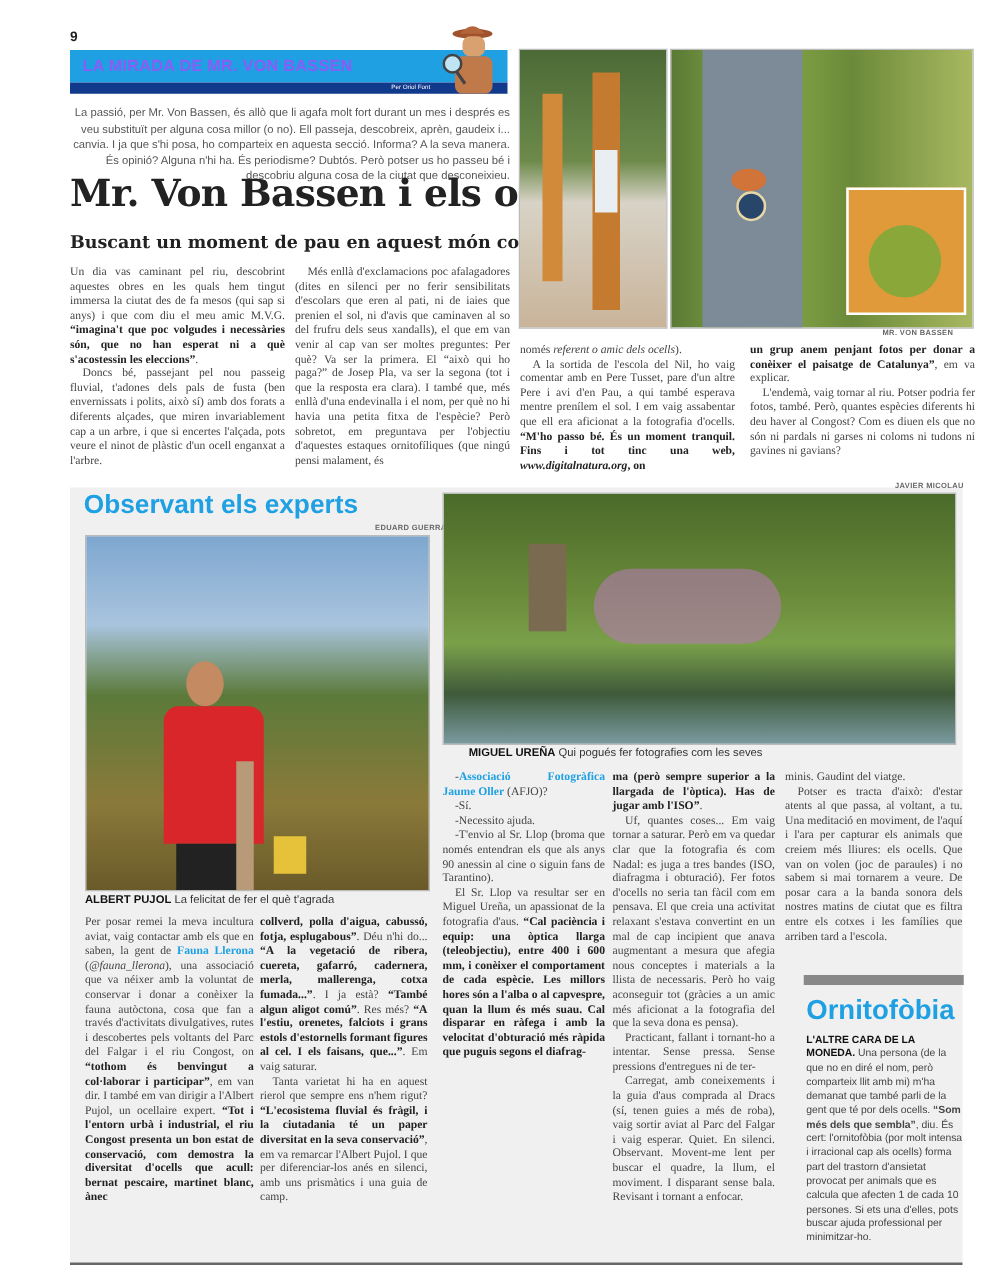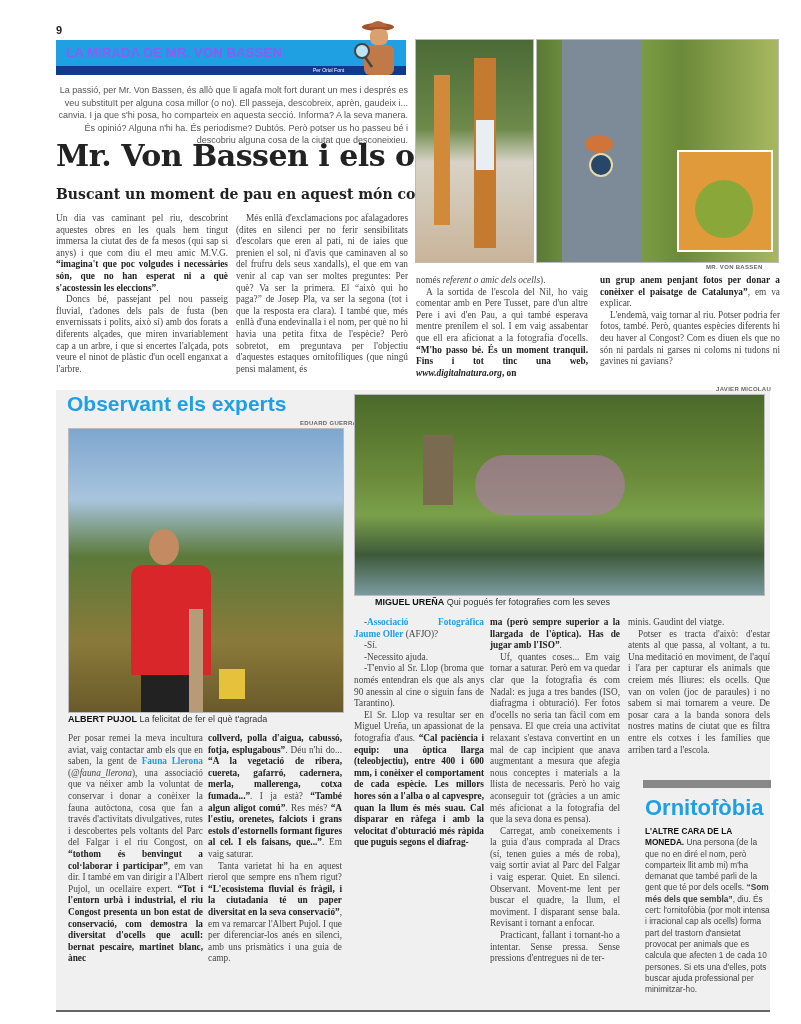--- a/index.html
+++ b/index.html
@@ -129,22 +129,22 @@
 <div class="abs bc" style="left:354px;top:617px;width:130px;">
   <p><span>-</span><span class="link">Associació Fotogràfica Jaume Oller</span><span> (AFJO)?</span></p>
   <p>-Sí.</p>
   <p>-Necessito ajuda.</p>
   <p>-T'envio al Sr. Llop (broma que només entendran els que als anys 90 anessin al cine o siguin fans de Tarantino).</p>
   <p><span>El Sr. Llop va resultar ser en Miguel Ureña, un apassionat de la fotografia d'aus. </span><b>“Cal paciència i equip: una òptica llarga (teleobjectiu), entre 400 i 600 mm, i conèixer el comportament de cada espècie. Les millors hores són a l'alba o al capvespre, quan la llum és més suau. Cal disparar en ràfega i amb la velocitat d'obturació més ràpida que puguis segons el diafrag-</b></p>
 </div>
 <div class="abs bc" style="left:490px;top:617px;width:130px;">
   <p class="noind"><b>ma (però sempre superior a la llargada de l'òptica). Has de jugar amb l'ISO”</b><span>.</span></p>
   <p>Uf, quantes coses... Em vaig tornar a saturar. Però em va quedar clar que la fotografia és com Nadal: es juga a tres bandes (ISO, diafragma i obturació). Fer fotos d'ocells no seria tan fàcil com em pensava. El que creia una activitat relaxant s'estava convertint en un mal de cap incipient que anava augmentant a mesura que afegia nous conceptes i materials a la llista de necessaris. Però ho vaig aconseguir tot (gràcies a un amic més aficionat a la fotografia del que la seva dona es pensa).</p>
+  <p>Practicant, fallant i tornant-ho a intentar. Sense pressa. Sense pressions d'entregues ni de ter-</p>
   <p>Carregat, amb coneixements i la guia d'aus comprada al Dracs (sí, tenen guies a més de roba), vaig sortir aviat al Parc del Falgar i vaig esperar. Quiet. En silenci. Observant. Movent-me lent per buscar el quadre, la llum, el moviment. I disparant sense bala. Revisant i tornant a enfocar.</p>
-  <p>Practicant, fallant i tornant-ho a intentar. Sense pressa. Sense pressions d'entregues ni de ter-</p>
 </div>
 <div class="abs bc" style="left:628px;top:617px;width:142px;">
   <p class="noind">minis. Gaudint del viatge.</p>
   <p>Potser es tracta d'això: d'estar atents al que passa, al voltant, a tu. Una meditació en moviment, de l'aquí i l'ara per capturar els animals que creiem més lliures: els ocells. Que van on volen (joc de paraules) i no sabem si mai tornarem a veure. De posar cara a la banda sonora dels nostres matins de ciutat que es filtra entre els cotxes i les famílies que arriben tard a l'escola.</p>
 </div>
 
 <div class="abs orni-bar"></div>
 <div class="abs orni-title sans">Ornitofòbia</div>
 <div class="abs orni-text sans"><span class="lead">L'ALTRE CARA DE LA MONEDA.</span><span> Una persona (de la que no en diré el nom, però comparteix llit amb mi) m'ha demanat que també parli de la gent que té por dels ocells. </span><b>“Som més dels que sembla”</b><span>, diu. És cert: l'ornitofòbia (por molt intensa i irracional cap als ocells) forma part del trastorn d'ansietat provocat per animals que es calcula que afecten 1 de cada 10 persones. Si ets una d'elles, pots buscar ajuda professional per minimitzar-ho.</span></div>
 

